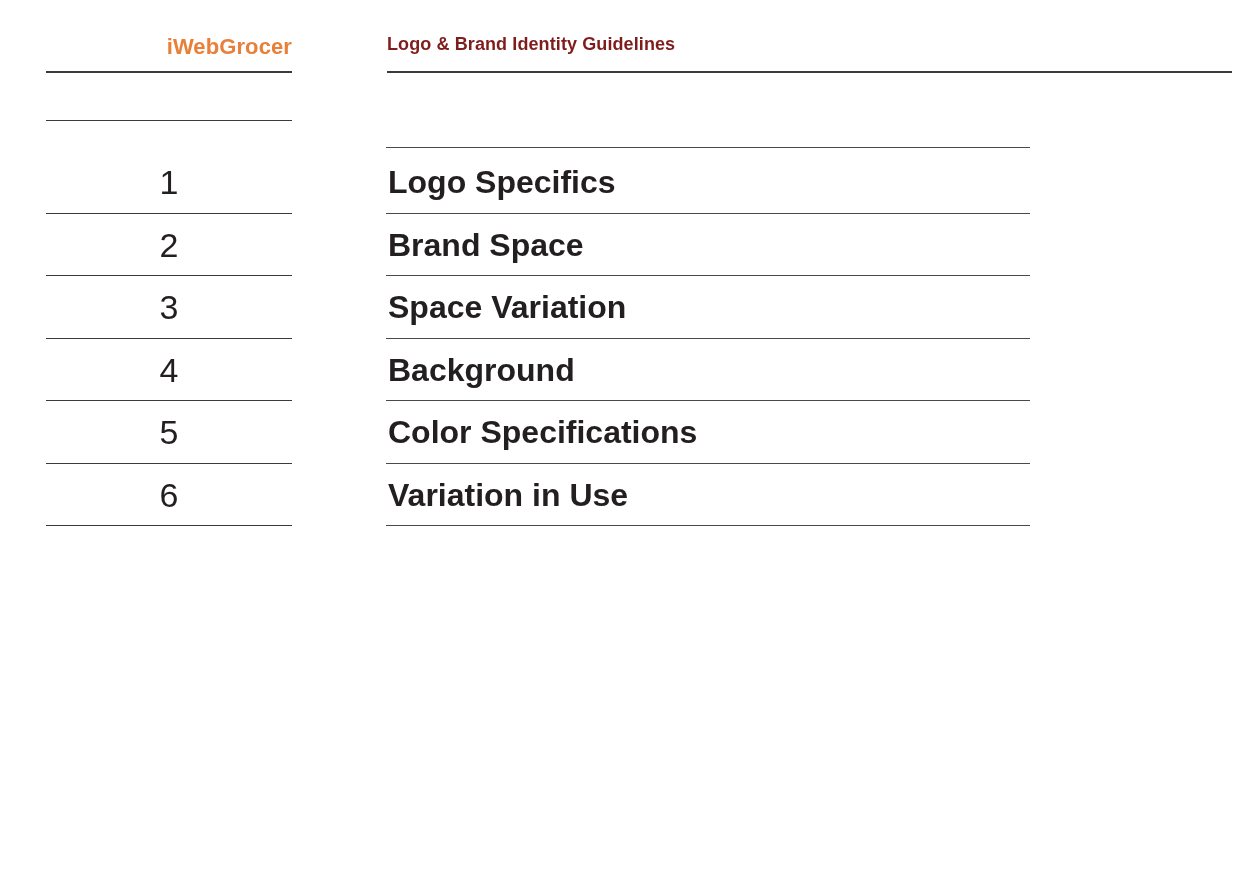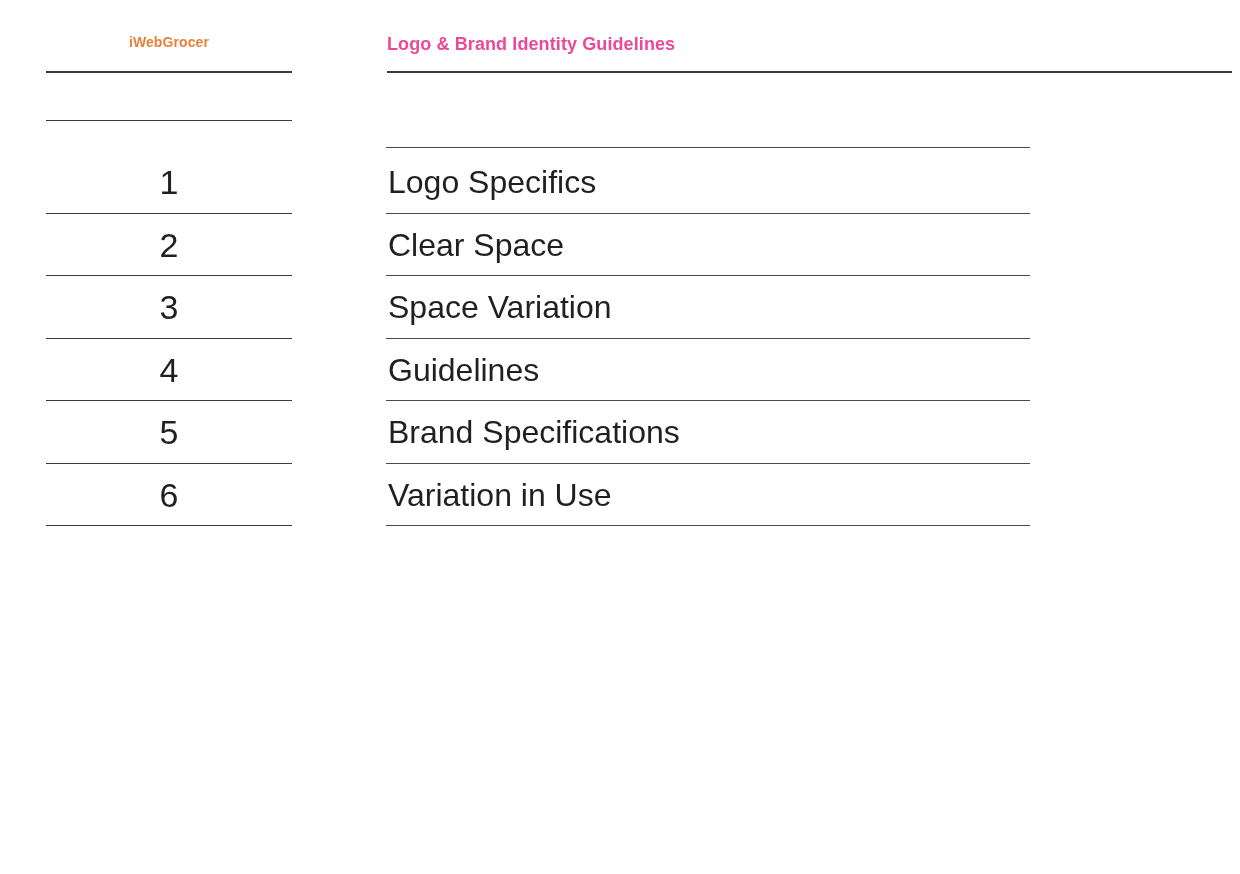--- a/index.html
+++ b/index.html
@@ -21,34 +21,34 @@
     width: 1240px;
     height: 874px;
   }
 
   
   .header-brand {
     position: absolute;
     left: 46px;
     top: 34px;
     width: 246px;
-    text-align: center;
-    font-size: 14px;
+    text-align: right;
+    font-size: 22px;
     font-weight: bold;
     color: #e8803a;
     letter-spacing: 0.1px;
     white-space: nowrap;
   }
   .header-title {
     position: absolute;
     left: 387px;
     top: 34px;
     font-size: 18px;
     font-weight: bold;
-    color: #ec4899;
+    color: #7f1d1d;
     letter-spacing: 0.1px;
     white-space: nowrap;
   }
   .header-rule-left {
     position: absolute;
     left: 46px;
     top: 71px;
     width: 246px;
     height: 0;
     border-top: 2.2px solid #3a3a3a;
@@ -92,21 +92,21 @@
   .toc-label-cell {
     position: absolute;
     left: 386px;
     width: 644px;
     height: 62.5px;
     border-bottom: 1.6px solid #4a4a4a;
     box-sizing: border-box;
   }
   .toc-label {
     font-size: 32px;
-    font-weight: 400;
+    font-weight: 700;
     line-height: 62.5px;
     color: #231f20;
     display: block;
     padding-left: 2px;
     white-space: nowrap;
   }
 
   
   .toc-top-rule-left {
     position: absolute;
@@ -156,48 +156,48 @@
         <div class="toc-label-cell">
           <span class="toc-label">Logo Specifics</span>
         </div>
       </div>
 
       <div class="toc-row">
         <div class="toc-num-cell">
           <span class="toc-num">2</span>
         </div>
         <div class="toc-label-cell">
-          <span class="toc-label">Clear Space</span>
+          <span class="toc-label">Brand Space</span>
         </div>
       </div>
 
       <div class="toc-row">
         <div class="toc-num-cell">
           <span class="toc-num">3</span>
         </div>
         <div class="toc-label-cell">
           <span class="toc-label">Space Variation</span>
         </div>
       </div>
 
       <div class="toc-row">
         <div class="toc-num-cell">
           <span class="toc-num">4</span>
         </div>
         <div class="toc-label-cell">
-          <span class="toc-label">Guidelines</span>
+          <span class="toc-label">Background</span>
         </div>
       </div>
 
       <div class="toc-row">
         <div class="toc-num-cell">
           <span class="toc-num">5</span>
         </div>
         <div class="toc-label-cell">
-          <span class="toc-label">Brand Specifications</span>
+          <span class="toc-label">Color Specifications</span>
         </div>
       </div>
 
       <div class="toc-row">
         <div class="toc-num-cell">
           <span class="toc-num">6</span>
         </div>
         <div class="toc-label-cell">
           <span class="toc-label">Variation in Use</span>
         </div>

